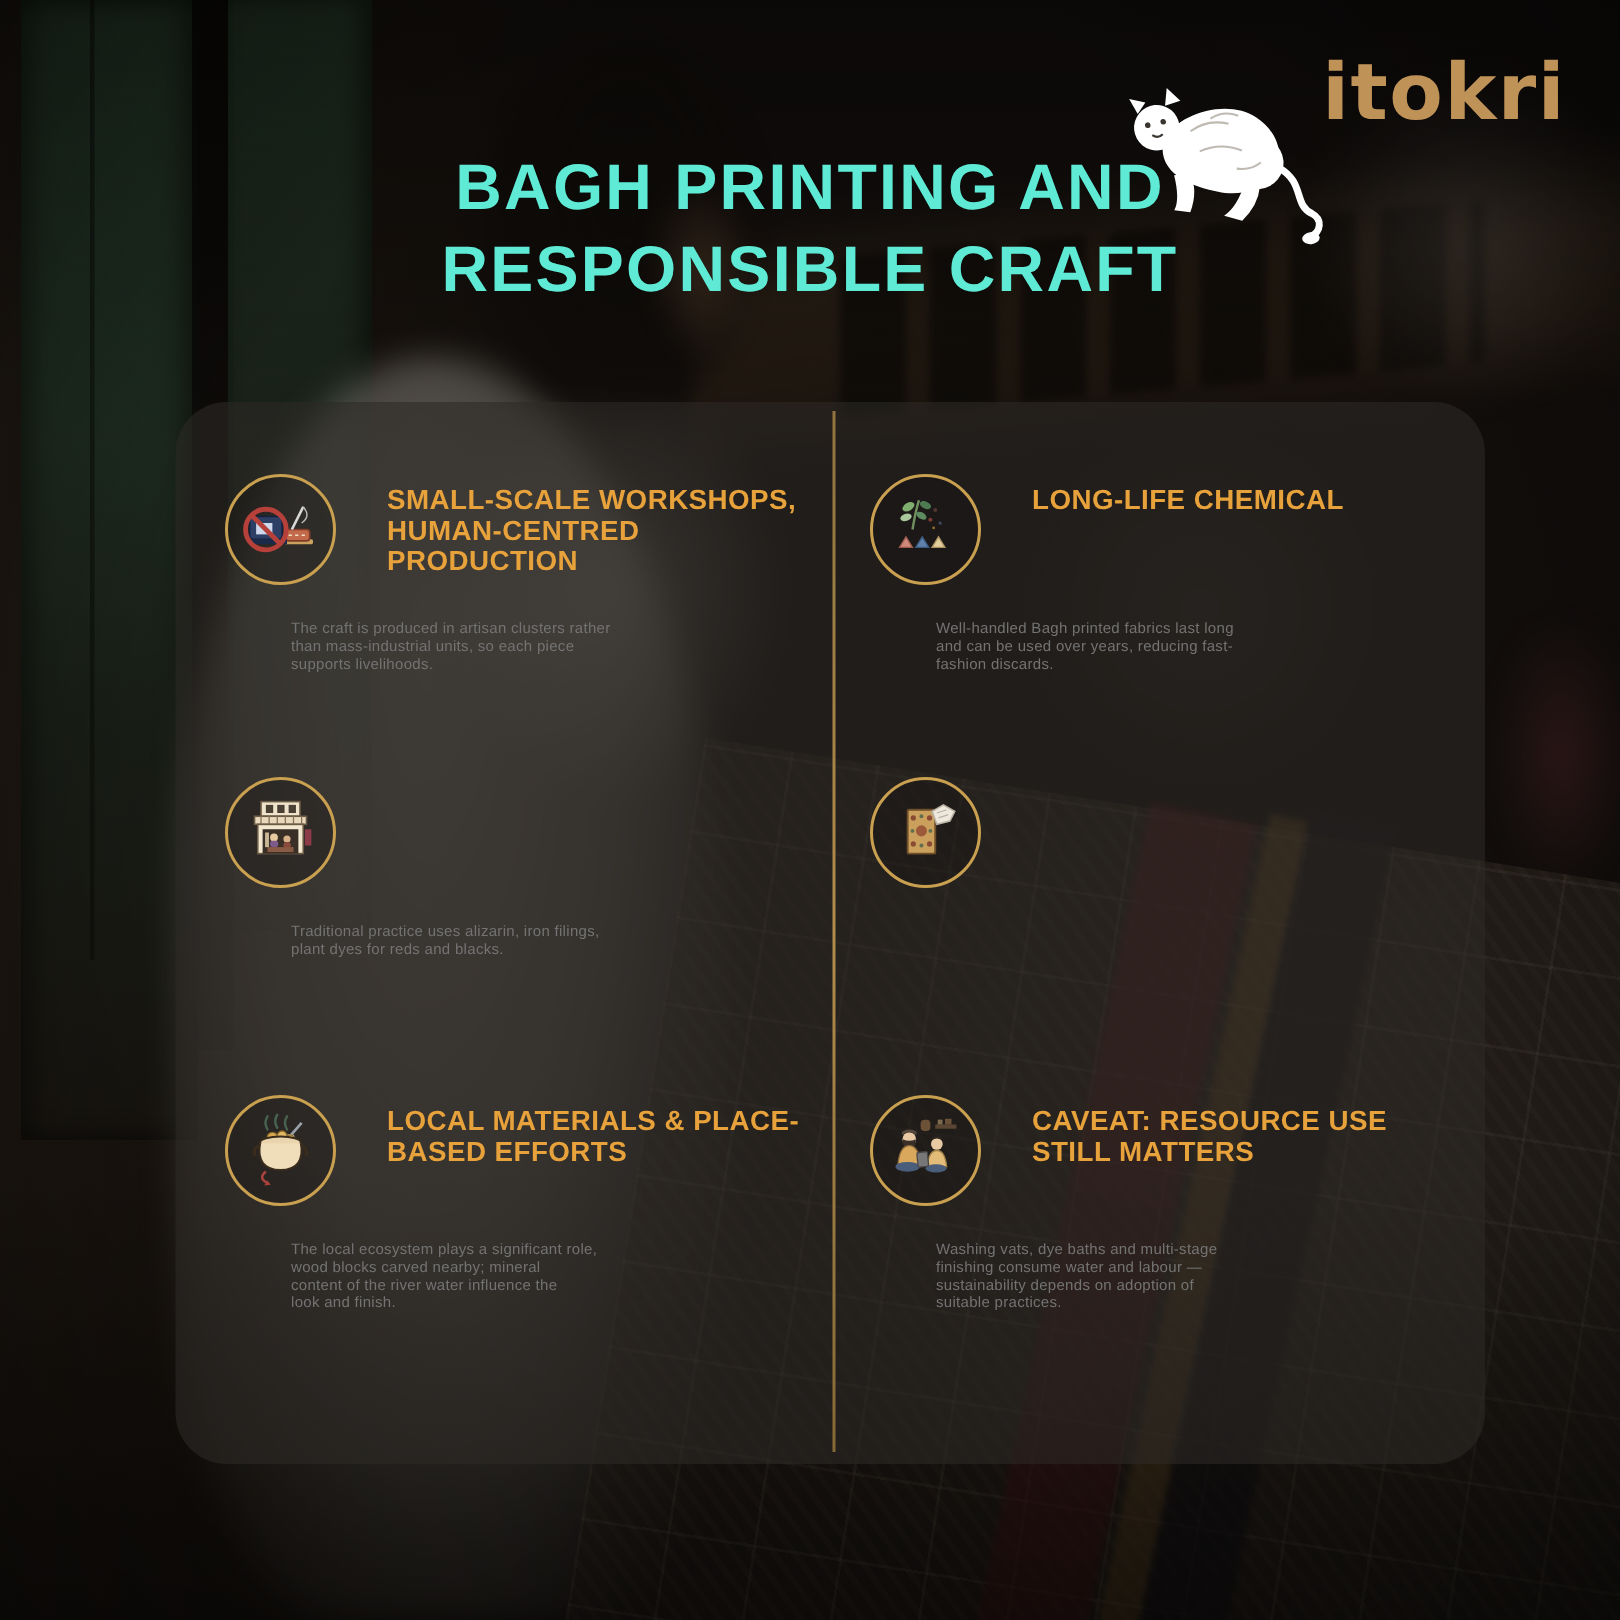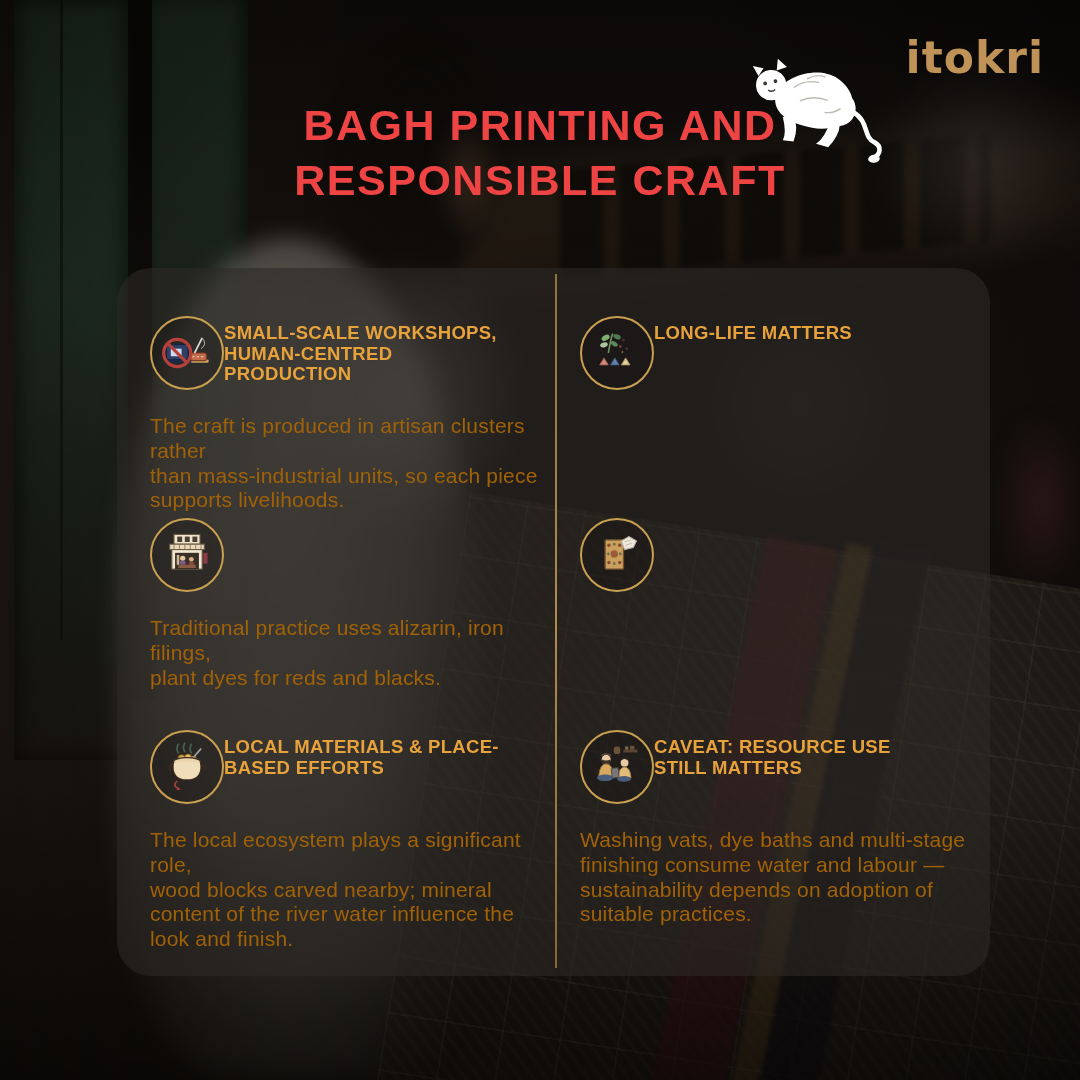--- a/index.html
+++ b/index.html
@@ -55,36 +55,36 @@
   .bg-dim{inset:0;background:rgba(12,10,8,.42);}
   .bg-vignette{inset:0;background:
     radial-gradient(ellipse at 50% 45%,transparent 55%,rgba(0,0,0,.45) 100%),
     linear-gradient(180deg,rgba(0,0,0,.35),transparent 28%,transparent 72%,rgba(0,0,0,.38));}
   
   .content-panel{left:117px;top:268px;width:873px;height:708px;border-radius:34px;
     background:rgba(44,42,38,.58);}
   .divider{left:555px;top:274px;width:2px;height:694px;opacity:.95;
     background:linear-gradient(180deg,#96783f,#b8924e 50%,#8a6c36);}
   
-  .brand-logo{right:36px;top:32px;color:#bf9257;font-size:44px;font-weight:700;letter-spacing:1px;
+  .brand-logo{right:36px;top:32px;color:#bf9257;font-size:52px;font-weight:700;letter-spacing:1px;
     font-family:"DejaVu Sans","Liberation Sans",sans-serif;}
   .tiger{left:742px;top:46px;width:140px;height:118px;transform:rotate(-6deg);}
-  .page-title{left:100px;right:100px;top:98px;text-align:center;color:#ef4444;
+  .page-title{left:100px;right:100px;top:98px;text-align:center;color:#5eead4;
     font-size:43px;font-weight:700;letter-spacing:1.5px;line-height:1.27;}
   
   .item{position:absolute;width:402px;}
   .pos-1{left:150px;top:316px;} .pos-2{left:580px;top:316px;}
   .pos-3{left:150px;top:518px;} .pos-4{left:580px;top:518px;}
   .pos-5{left:150px;top:730px;} .pos-6{left:580px;top:730px;}
-  .item-head{display:flex;gap:0;align-items:flex-start;min-height:94px;}
+  .item-head{display:flex;gap:34px;align-items:flex-start;min-height:94px;}
   .icon-circle{width:74px;height:74px;border:2px solid #c9a050;border-radius:50%;box-sizing:border-box;
     display:flex;align-items:center;justify-content:center;flex:none;background:rgba(18,16,13,.28);}
   .icon-circle svg{width:52px;height:52px;display:block;}
   .item-heading{color:#E8A23B;font-weight:700;font-size:18.5px;line-height:1.12;letter-spacing:.3px;padding-top:7px;}
-  .item-body{color:#a16207;font-size:21px;line-height:1.18;letter-spacing:.2px;margin-top:4px;}
+  .item-body{color:#737373;font-size:10px;line-height:1.18;letter-spacing:.2px;margin-top:4px;margin-left:44px;}
 </style>
 </head>
 <body>
 
 <div class="canvas">
 
   <div class="bg-layer bg-wall"></div>
   <div class="bg-layer bg-door-a"></div>
   <div class="bg-layer bg-doorgap"></div>
   <div class="bg-layer bg-door-b"></div>
@@ -171,22 +171,23 @@
           <ellipse cx="21.5" cy="15.5" rx="3.4" ry="2" fill="#5d8a5f" transform="rotate(30 21.5 15.5)"></ellipse>
           <circle cx="27" cy="18" r="1.3" fill="#7a3b34"></circle>
             <circle cx="30" cy="12" r="1.2" fill="#51382f"></circle>
           <circle cx="33" cy="20" r="1" fill="#3e4a5e"></circle>
             <circle cx="29" cy="23" r="0.9" fill="#8a6a2a"></circle>
           <path d="M8,35 L12,28.5 L16,35 Z" fill="#d08a7c" stroke="#9c5b4e" stroke-width="0.8"></path>
           <path d="M18,35 L22,28.5 L26,35 Z" fill="#5f82ad" stroke="#3d5a80" stroke-width="0.8"></path>
           <path d="M28,35 L32,28.5 L36,35 Z" fill="#e3cf9e" stroke="#ab9261" stroke-width="0.8"></path>
         </svg>
       </div>
-      <div class="item-heading">LONG-LIFE MATTERS</div>
-    </div>
+      <div class="item-heading">LONG-LIFE CHEMICAL</div>
+    </div>
+    <div class="item-body">Well-handled Bagh printed fabrics last long<br>and can be used over years, reducing fast-<br>fashion discards.</div>
   </div>
 
   <div class="item pos-3">
     <div class="item-head">
       <div class="icon-circle">
         <svg viewBox="0 0 48 48">
           <rect x="12" y="5" width="24" height="9" fill="#efe3cb" stroke="#6b5a44" stroke-width="1"></rect>
           <rect x="15" y="7" width="4.5" height="5" fill="#4a3f33"></rect>
             <rect x="22" y="7" width="4.5" height="5" fill="#4a3f33"></rect>
             <rect x="29" y="7" width="4.5" height="5" fill="#4a3f33"></rect>

